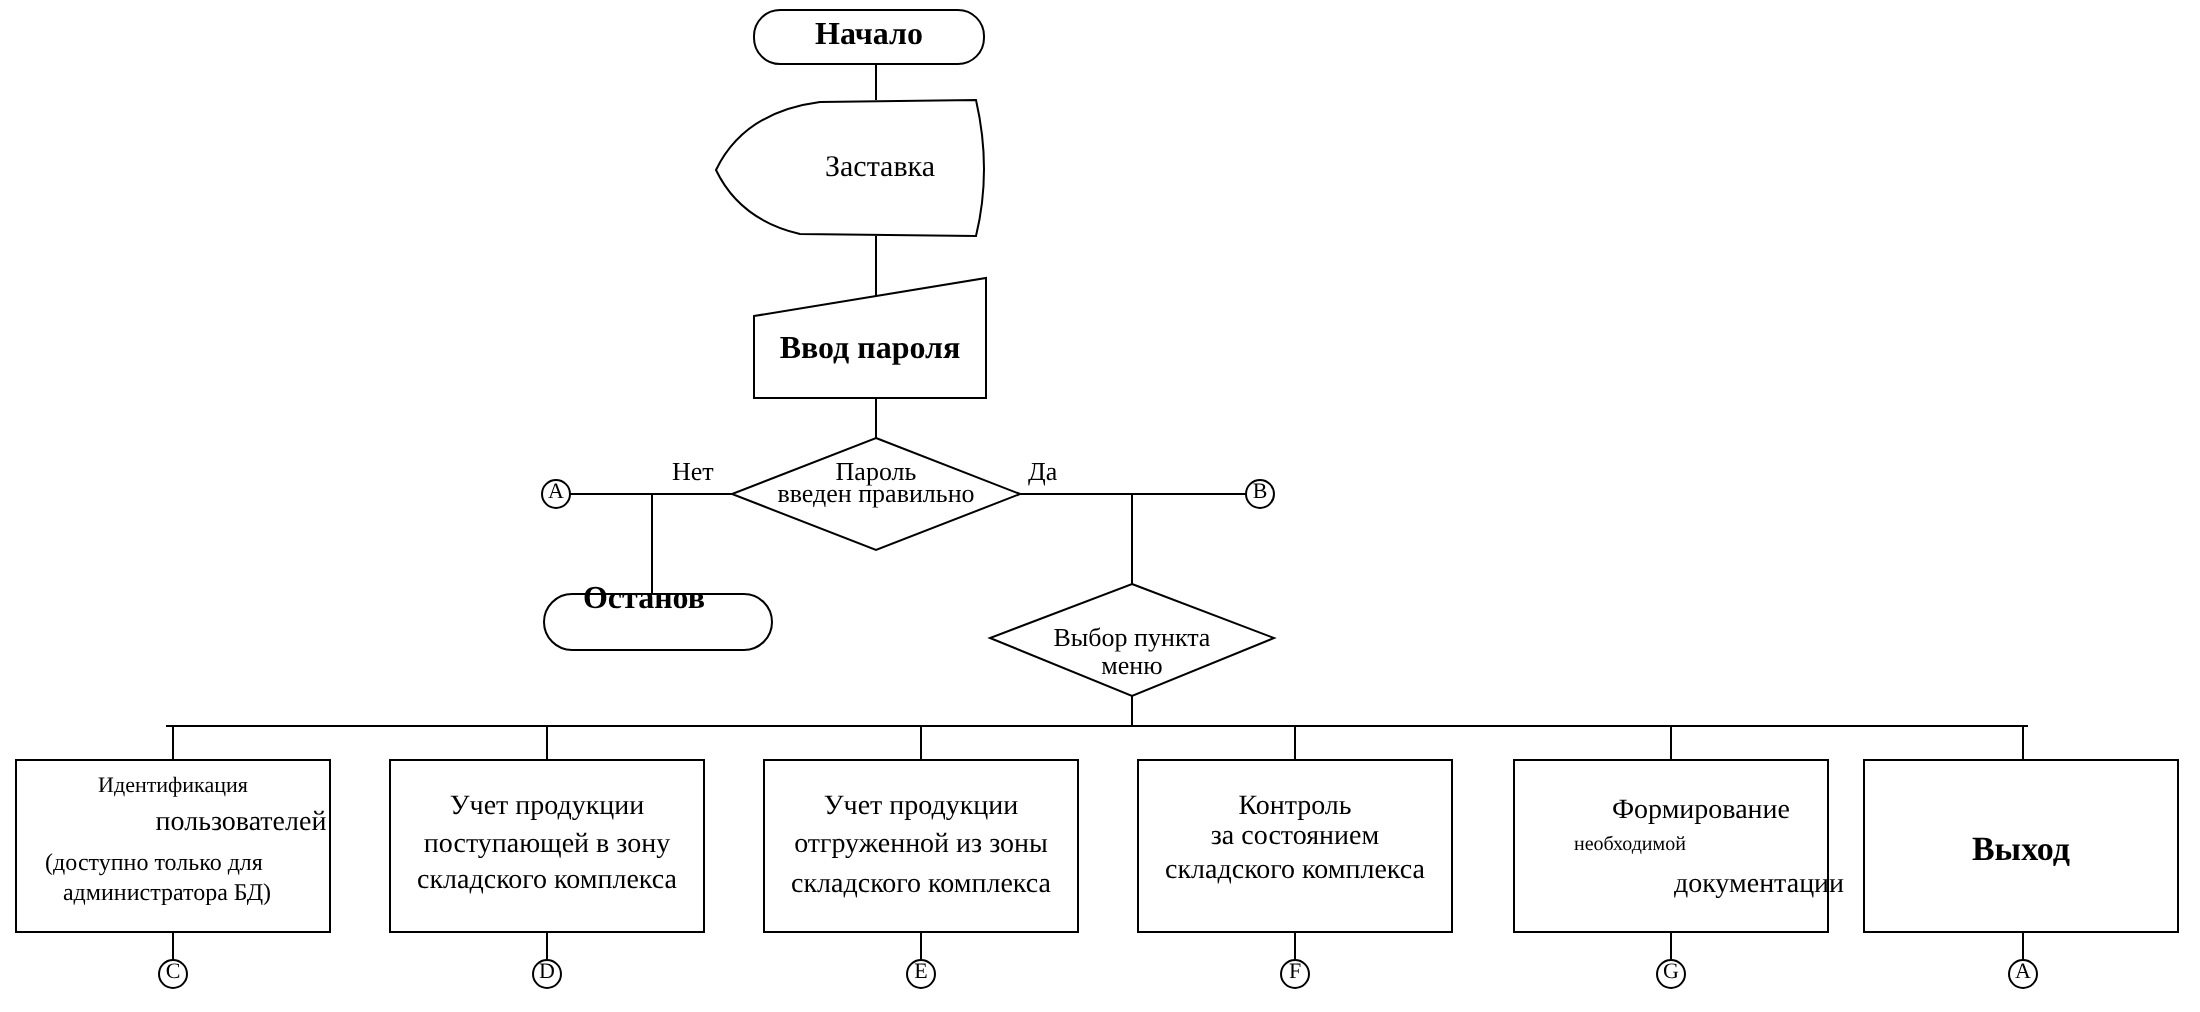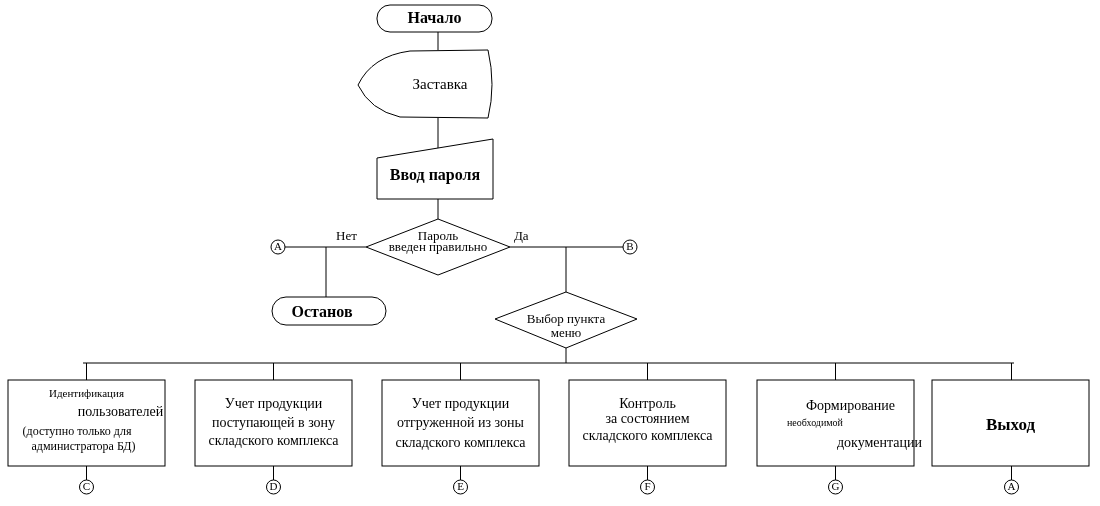--- a/index.html
+++ b/index.html
@@ -72,21 +72,21 @@
 
 <div class="lbl big" style="left:377px;top:10px;width:115px;">Начало</div>
 <div class="lbl norm" style="left:370px;top:77px;width:140px;font-size:15px;">Заставка</div>
 <div class="lbl big" style="left:377px;top:167px;width:116px;">Ввод пароля</div>
 <div class="lbl small" style="left:366px;top:229px;width:144px;">Пароль</div>
 <div class="lbl small" style="left:366px;top:240px;width:144px;">введен правильно</div>
 <div class="lbl small" style="left:336px;top:229px;">Нет</div>
 <div class="lbl small" style="left:514px;top:229px;">Да</div>
 <div class="lbl conn" style="left:271px;top:241px;width:14px;">A</div>
 <div class="lbl conn" style="left:623px;top:241px;width:14px;">B</div>
-<div class="lbl big" style="left:272px;top:304px;width:100px;">Останов</div>
+<div class="lbl big" style="left:272px;top:292px;width:100px;">Останов</div>
 <div class="lbl small" style="left:495px;top:312px;width:142px;">Выбор пункта</div>
 <div class="lbl small" style="left:495px;top:326px;width:142px;">меню</div>
 
 <div id="menu-labels">
     <div class="lbl conn" style="left: 79.5px; top: 481px; width: 14px;">C</div>
     <div class="lbl" style="left: 8px; width: 157px; top: 388px; font-size: 11px;">Идентификация</div>
     <div class="lbl" style="left: 8px; width: 157px; top: 405px; font-size: 14px; padding-left: 34px;">пользователей</div>
     <div class="lbl" style="left: 8px; width: 138px; top: 425px; font-size: 12px;">(доступно только для</div>
     <div class="lbl" style="left: 8px; width: 151px; top: 440px; font-size: 12px; text-align: center;">администратора БД)</div>
     <div class="lbl conn" style="left: 266.5px; top: 481px; width: 14px;">D</div>

